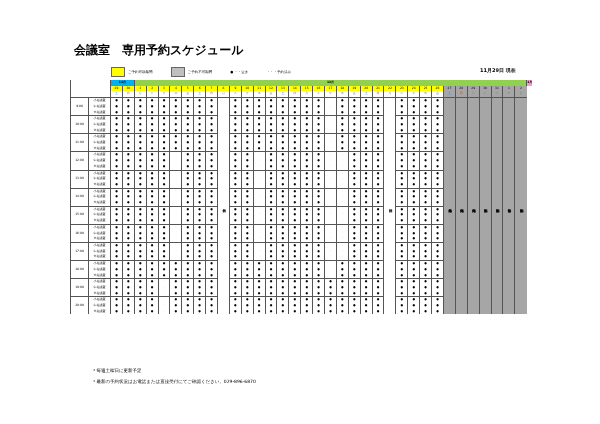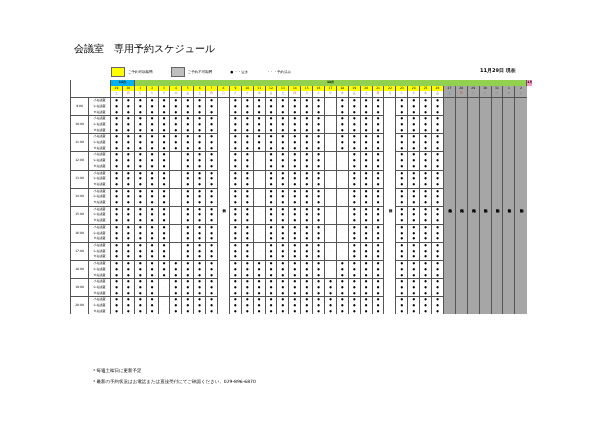--- a/index.html
+++ b/index.html
@@ -1,17 +1,17 @@
 <!DOCTYPE html>
 <html><head>
 <meta charset="utf-8">
 <style>
   html,body{margin:0;padding:0;background:#fff;}
   body{width:600px;height:424px;position:relative;overflow:hidden;font-family:"DejaVu Sans",sans-serif;color:#000;}
-  .title{position:absolute;left:74px;top:42px;font-size:10px;font-weight:normal;}
+  .title{position:absolute;left:74px;top:42px;font-size:12px;font-weight:bold;}
   .legend{position:absolute;top:67px;left:111px;height:9px;display:flex;align-items:center;font-size:3.5px;}
   .lg-box{width:12px;height:8px;border:0.5px solid #666;margin-right:3px;}
   .lg-item{display:flex;align-items:center;margin-right:18px;}
   .asof{position:absolute;top:67px;left:480px;font-size:5px;font-weight:bold;}
   table.grid{position:absolute;left:70px;top:80px;border-collapse:collapse;table-layout:fixed;}
   table.grid td{padding:0;height:5.7px;font-size:3px;text-align:center;line-height:5.7px;border-left:0.5px solid #555;overflow:hidden;}
   td.lbl{border-left:none;text-align:right;font-size:3px;white-space:nowrap;}
   td.time{border-left:none;text-align:right;font-size:3.5px;}
   tr.hr td{border-top:0.5px solid #555;}
   .m11{background:#00b0f0;font-weight:bold;font-size:4.5px;}

